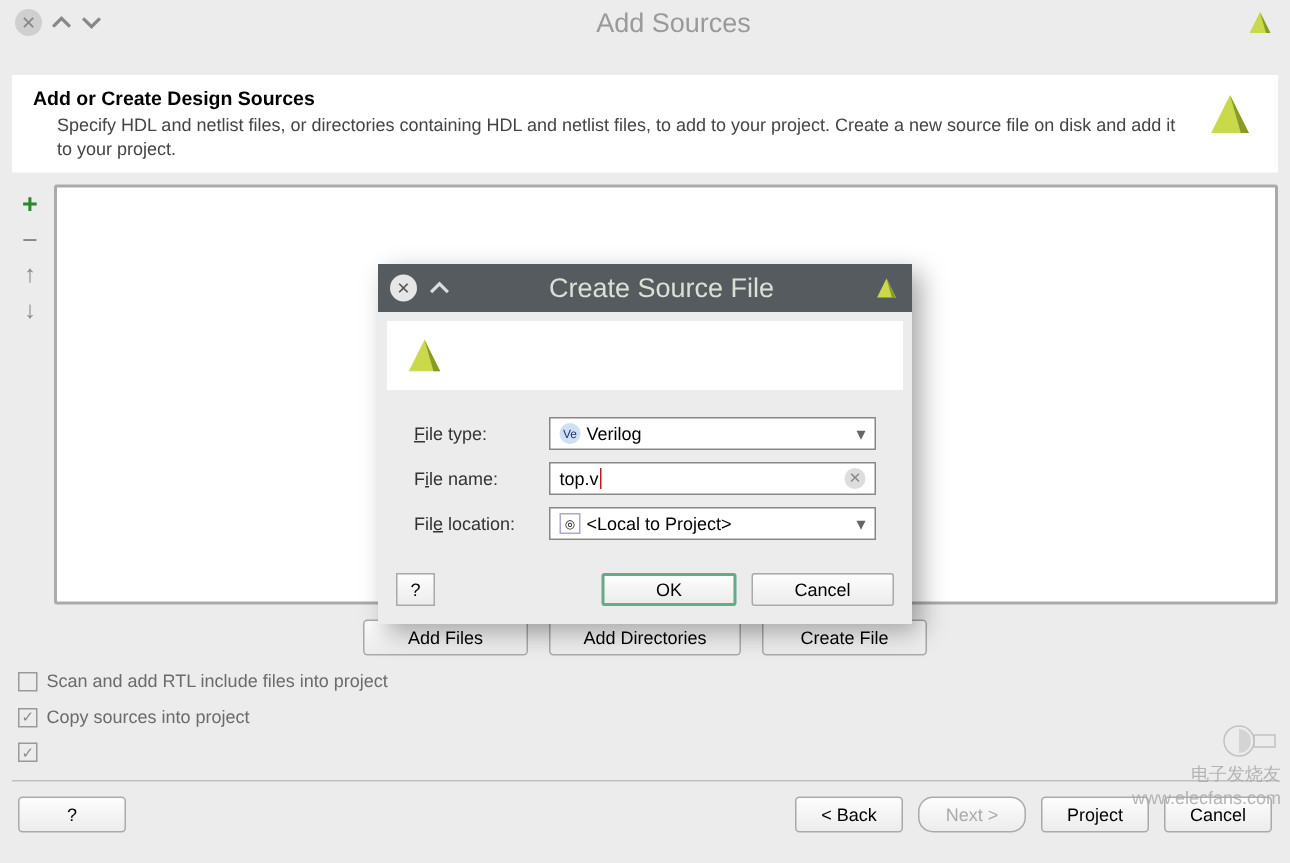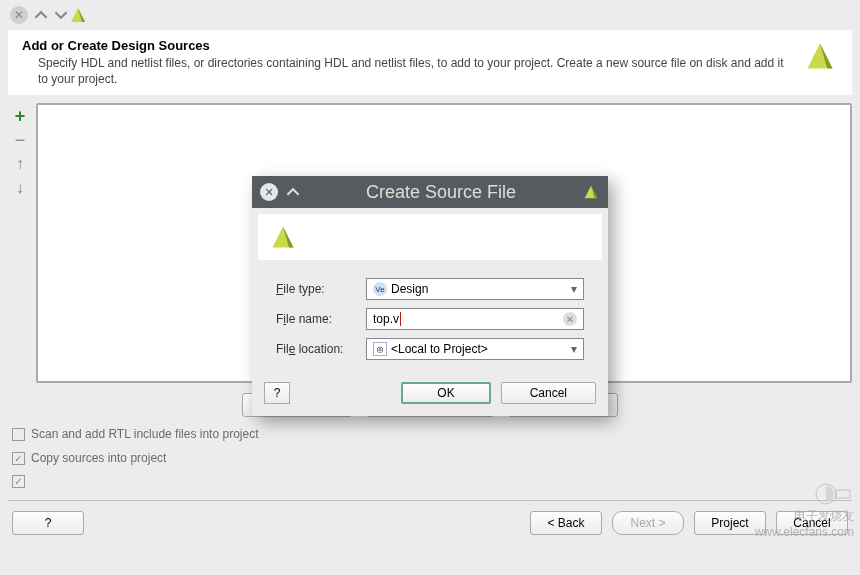--- a/index.html
+++ b/index.html
@@ -6,21 +6,21 @@
 body { width: 860px; height: 575px; background: #ececec; position: relative; overflow: hidden; }
 
 .title-bar { height: 30px; display: flex; align-items: center; padding: 0 10px; }
 .title-bar-left { display: flex; align-items: center; gap: 6px; }
 .close-circle { width: 18px; height: 18px; border-radius: 50%; background: #cfcfcf; display: flex; align-items: center; justify-content: center; color: #888; font-size: 12px; cursor: pointer; }
 .chev { width: 14px; height: 14px; display: inline-block; }
 .chev svg { width: 100%; height: 100%; }
 .main-title { flex: 1; text-align: center; color: #9a9a9a; font-size: 18px; }
 .corner-logo { width: 20px; height: 20px; }
 
-.info-panel { background: #fff; margin: 0 8px 8px 8px; padding: 8px 14px; position: relative; display: flex; }
+.info-panel { background: #fff; margin: 20px 8px 8px 8px; padding: 8px 14px; position: relative; display: flex; }
 .info-panel .text { flex: 1; }
 .info-panel .heading { font-weight: bold; font-size: 13px; margin-bottom: 2px; }
 .info-panel .desc { color: #444; padding-left: 16px; line-height: 1.35; }
 .info-panel .logo { width: 36px; height: 36px; margin-left: 10px; }
 
 .content { margin: 0 8px; display: flex; gap: 4px; }
 .side-tools { width: 24px; display: flex; flex-direction: column; gap: 6px; align-items: center; padding-top: 4px; }
 .side-tools .tool { width: 18px; height: 18px; display: flex; align-items: center; justify-content: center; cursor: pointer; }
 .file-area { flex: 1; height: 280px; background: #fff; border: 2px solid #aaa; border-radius: 2px; }
 
@@ -72,20 +72,21 @@
 <div class="title-bar">
   <div class="title-bar-left">
     <div class="close-circle">✕</div>
     <span class="chev"><svg viewBox="0 0 10 10">
           <path d="M1 7 L5 3 L9 7" stroke="#888" fill="none" stroke-width="1.5"></path>
         </svg></span>
     <span class="chev"><svg viewBox="0 0 10 10">
           <path d="M1 3 L5 7 L9 3" stroke="#888" fill="none" stroke-width="1.5"></path>
         </svg></span>
   </div>
+  <div class="main-title">Add Sources</div>
   <div class="corner-logo xlogo">
     <svg viewBox="0 0 20 20">
         <path d="M3 17 L10 3 L17 17 Z" fill="#c9d94a"></path>
         <path d="M10 3 L17 17 L14 17 Z" fill="#8a9a2a"></path>
       </svg>
   </div>
 </div>
 
 <div class="info-panel">
   <div class="text">
@@ -156,21 +157,21 @@
           <path d="M3 17 L10 3 L17 17 Z" fill="#c9d94a"></path>
           <path d="M10 3 L17 17 L14 17 Z" fill="#8a9a2a"></path>
         </svg></div>
   </div>
   <div class="modal-form">
     <div class="form-row">
       <div class="form-label"><u>F</u>ile type:</div>
       <div class="form-control dd">
         <span style="display:flex;align-items:center">
           <span class="dd-icon">Ve</span>
-          <span>Design</span>
+          <span>Verilog</span>
         </span>
         <span class="dd-arrow">▾</span>
       </div>
     </div>
     <div class="form-row">
       <div class="form-label">F<u>i</u>le name:</div>
       <div class="form-control" style="justify-content:space-between">
         <span class="text-cursor">top.v</span>
         <span class="input-clear">✕</span>
       </div>

